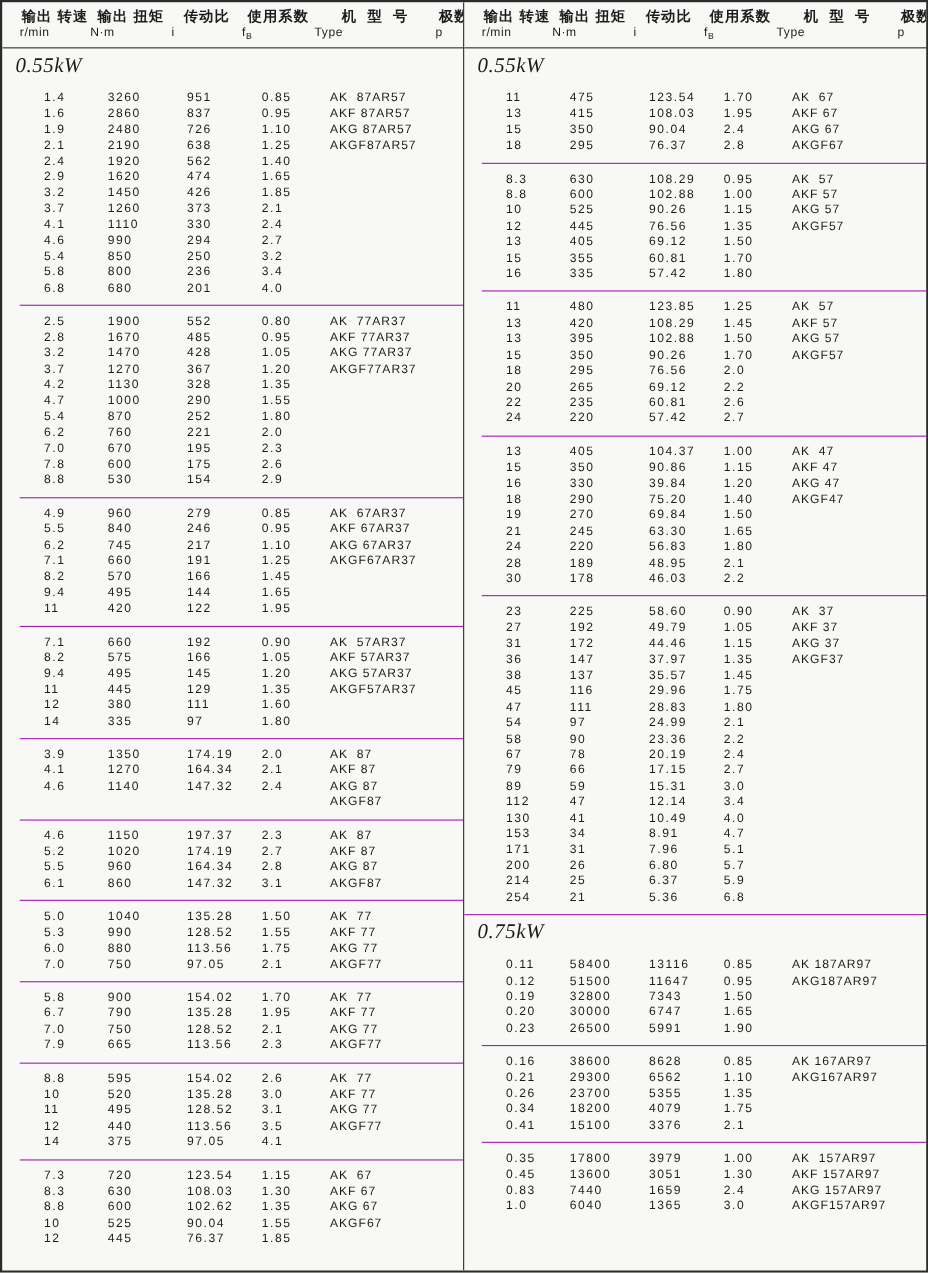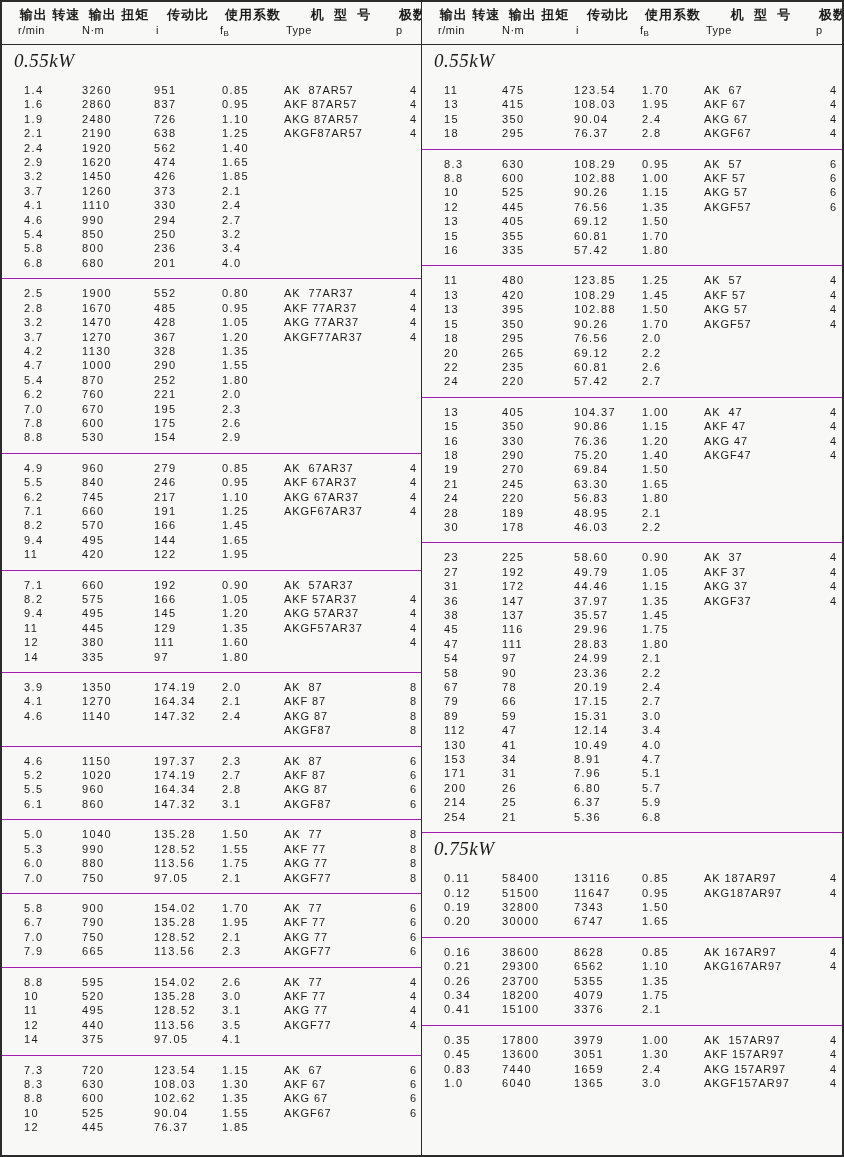--- a/index.html
+++ b/index.html
@@ -49,20 +49,21 @@
     padding:5px 0 4px 12px;
     line-height:22px;
     box-sizing:border-box;
     font-style:italic;
   }
   .bt{border-top:1px solid #a21caf;}
   
   .block{
     box-sizing:border-box;
     padding:7px 0 8px 0;
+    margin-left:16px;
   }
   .row{
     display:grid;
     grid-template-columns:58px 72px 68px 62px 112px 34px;
     padding-left:22px;
     line-height:14.4px;
     font-size:11px;
   }
   .cell{
     letter-spacing:1.4px;
@@ -812,21 +813,21 @@
           <div class="cell c0">15</div>
           <div class="cell c1">350</div>
           <div class="cell c2">90.86</div>
           <div class="cell c3">1.15</div>
           <div class="cell c4">AKF 47</div>
           <div class="cell c5">4</div>
         </div>
         <div class="row">
           <div class="cell c0">16</div>
           <div class="cell c1">330</div>
-          <div class="cell c2">76.36</div>
+          <div class="cell c2">39.84</div>
           <div class="cell c3">1.20</div>
           <div class="cell c4">AKG 47</div>
           <div class="cell c5">4</div>
         </div>
         <div class="row">
           <div class="cell c0">18</div>
           <div class="cell c1">290</div>
           <div class="cell c2">75.20</div>
           <div class="cell c3">1.40</div>
           <div class="cell c4">AKGF47</div>
@@ -1054,20 +1055,28 @@
           <div class="cell c5"></div>
         </div>
         <div class="row">
           <div class="cell c0">0.20</div>
           <div class="cell c1">30000</div>
           <div class="cell c2">6747</div>
           <div class="cell c3">1.65</div>
           <div class="cell c4"></div>
           <div class="cell c5"></div>
         </div>
+        <div class="row">
+          <div class="cell c0">0.23</div>
+          <div class="cell c1">26500</div>
+          <div class="cell c2">5991</div>
+          <div class="cell c3">1.90</div>
+          <div class="cell c4"></div>
+          <div class="cell c5"></div>
+        </div>
       </div>
       <div class="block bt">
         <div class="row">
           <div class="cell c0">0.16</div>
           <div class="cell c1">38600</div>
           <div class="cell c2">8628</div>
           <div class="cell c3">0.85</div>
           <div class="cell c4">AK 167AR97</div>
           <div class="cell c5">4</div>
         </div>

